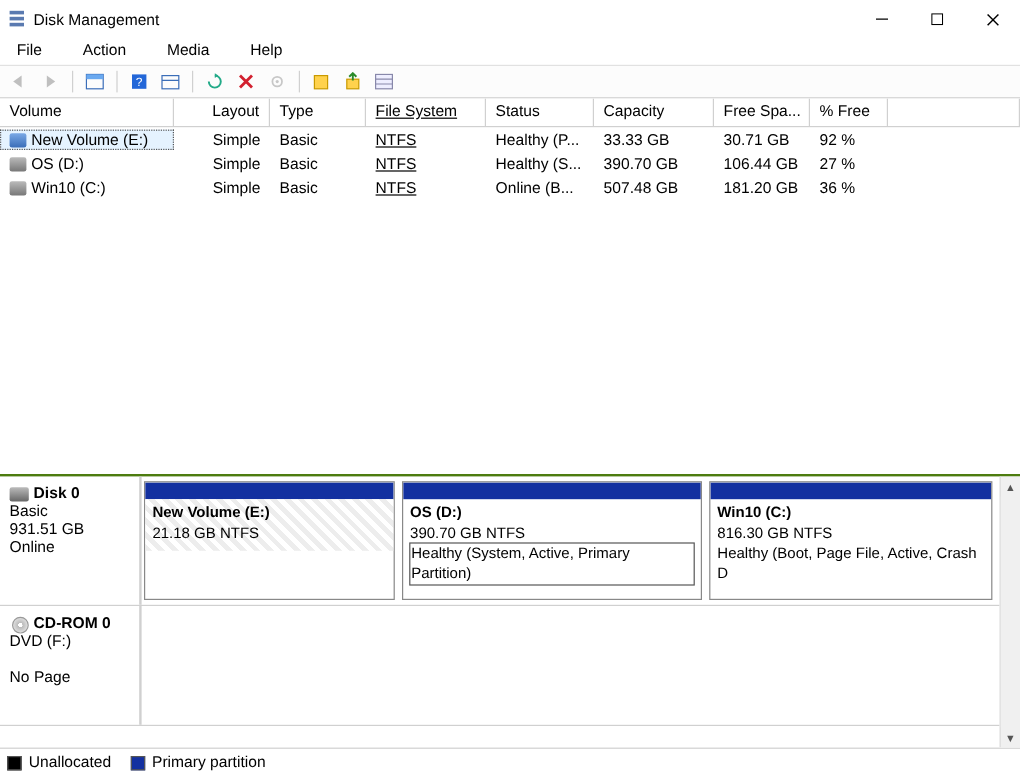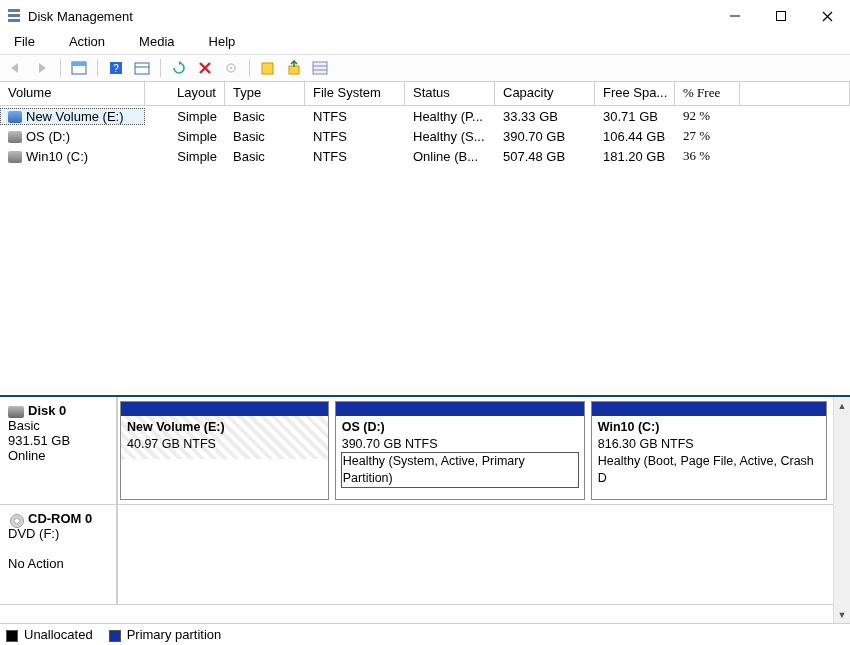--- a/index.html
+++ b/index.html
@@ -22,39 +22,39 @@
   .menu-item { padding: 2px 8px; font-size: 13px; cursor: default; }
 
   
   .toolbar { height: 28px; border-top: 1px solid #e1e1e1; border-bottom: 1px solid #d0d0d0; display: flex; align-items: center; padding: 0 4px; gap: 2px; background: #fcfcfc; }
   .tool-btn { width: 24px; height: 22px; display: flex; align-items: center; justify-content: center; cursor: default; }
   .tool-btn.disabled { opacity: 0.45; }
   .tool-sep { width: 1px; height: 18px; background: #d0d0d0; margin: 0 4px; }
 
   
   .splitter-container { display: flex; flex-direction: column; height: calc(645px - 32px - 22px - 28px - 22px); }
-  .list-pane { flex: 1; border-bottom: 2px solid #0c4a6e; overflow: hidden; display: flex; flex-direction: column; }
+  .list-pane { flex: 1; border-bottom: 2px solid #4d7c0f; overflow: hidden; display: flex; flex-direction: column; }
   .list-header { display: flex; height: 24px; border-bottom: 1px solid #d0d0d0; user-select: none; }
   .lh-cell { border-right: 1px solid #d0d0d0; padding: 3px 8px; font-size: 13px; background: #fff; overflow: hidden; white-space: nowrap; cursor: default; }
   .list-body { flex: 1; overflow: auto; }
   .list-row { display: flex; height: 20px; align-items: center; }
   .list-row.selected .lr-cell:first-child { background: #e5f3ff; outline: 1px dotted #555; outline-offset: -1px; }
   .lr-cell { padding: 1px 8px; font-size: 13px; overflow: hidden; white-space: nowrap; }
   .vol-icon { display: inline-block; width: 14px; height: 12px; margin-right: 4px; vertical-align: middle; position: relative; }
   .vol-icon.blue::before { content:""; position:absolute; inset:0; background: linear-gradient(#7aa9e6,#3a6db8); border-radius: 2px; }
   .vol-icon.gray::before { content:""; position:absolute; inset:0; background: linear-gradient(#bbb,#777); border-radius: 2px; }
 
   .c-vol { width: 145px; }
   .c-layout { width: 80px; text-align: right; }
   .c-type { width: 80px; }
-  .c-fs { width: 100px; }
+  .c-fs { width: 100px; text-decoration: underline; }
   .c-status { width: 90px; }
   .c-cap { width: 100px; }
   .c-free { width: 80px; }
-  .c-pct { width: 65px; font-family: Liberation Serif, serif; }
+  .c-pct { width: 65px; }
   .c-last { flex: 1; }
 
   
   .graph-pane { height: 226px; display: flex; flex-direction: column; }
   .graph-scroll { flex: 1; overflow: hidden; position: relative; display: flex; }
   .graph-content { flex: 1; }
   .graph-row { display: flex; border-bottom: 1px solid #d0d0d0; }
   .dev-head { width: 118px; padding: 6px 8px; font-size: 13px; border-right: 2px solid #d0d0d0; }
   .dev-name { font-weight: 600; }
   .dev-icon { display:inline-block; width:16px; height:12px; margin-right:4px; vertical-align:middle; position:relative; }
@@ -244,21 +244,21 @@
               <div><span class="dev-icon disk"></span><span class="dev-name">Disk 0</span></div>
               <div>Basic</div>
               <div>931.51 GB</div>
               <div>Online</div>
             </div>
             <div class="part-area">
               <div class="part hatched" style="flex: 0.3 1 0%;">
                 <div class="bar bar-primary"></div>
       <div class="body">
         <div class="p-title">New Volume  (E:)</div>
-        <div class="p-size">40.97 GB NTFS</div>
+        <div class="p-size">21.18 GB NTFS</div>
       </div>
               </div>
               <div class="part oshighlight" style="flex: 0.36 1 0%;">
                 <div class="bar bar-primary"></div>
       <div class="body">
         <div class="p-title">OS  (D:)</div>
         <div class="p-size">390.70 GB NTFS</div>
         <div class="p-status">Healthy (System, Active, Primary Partition)</div>
       </div>
               </div>
@@ -270,21 +270,21 @@
         <div class="p-status">Healthy (Boot, Page File, Active, Crash D</div>
       </div>
               </div>
             </div>
           </div>
           <div class="graph-row" style="height: 100px;">
             <div class="dev-head">
               <div><span class="dev-icon cd"></span><span class="dev-name">CD-ROM 0</span></div>
               <div>DVD (F:)</div>
               <div>&nbsp;</div>
-              <div>No Action</div>
+              <div>No Page</div>
             </div>
             <div class="part-area"></div>
           </div>
         </div>
       <div class="vscrollbar">
         <div class="sb-btn">▲</div>
         <div class="sb-track"></div>
         <div class="sb-btn">▼</div>
       </div>
     </div>

